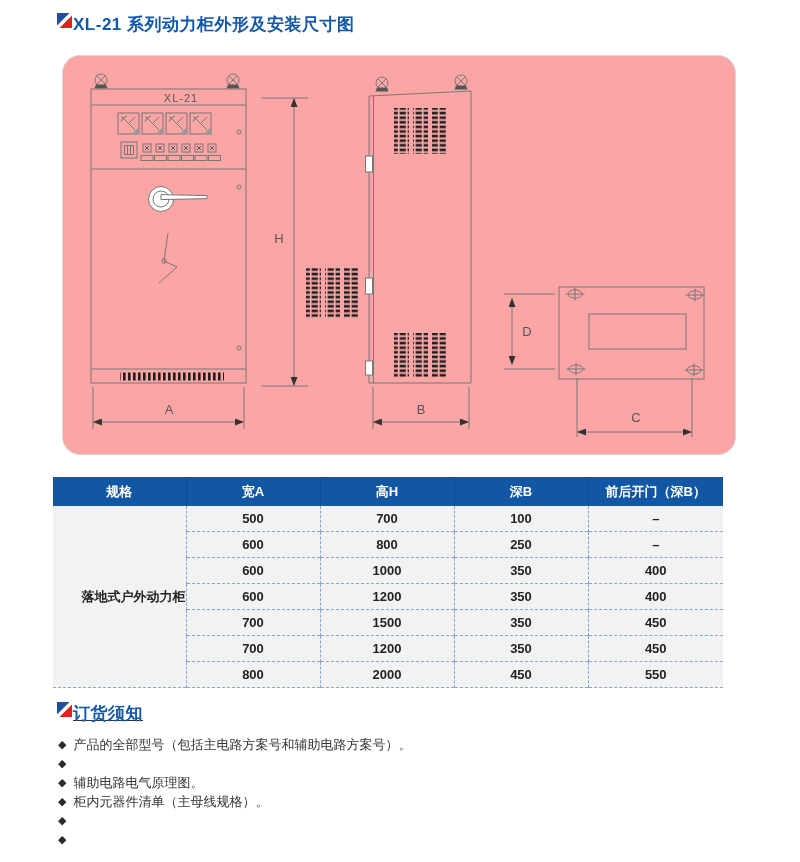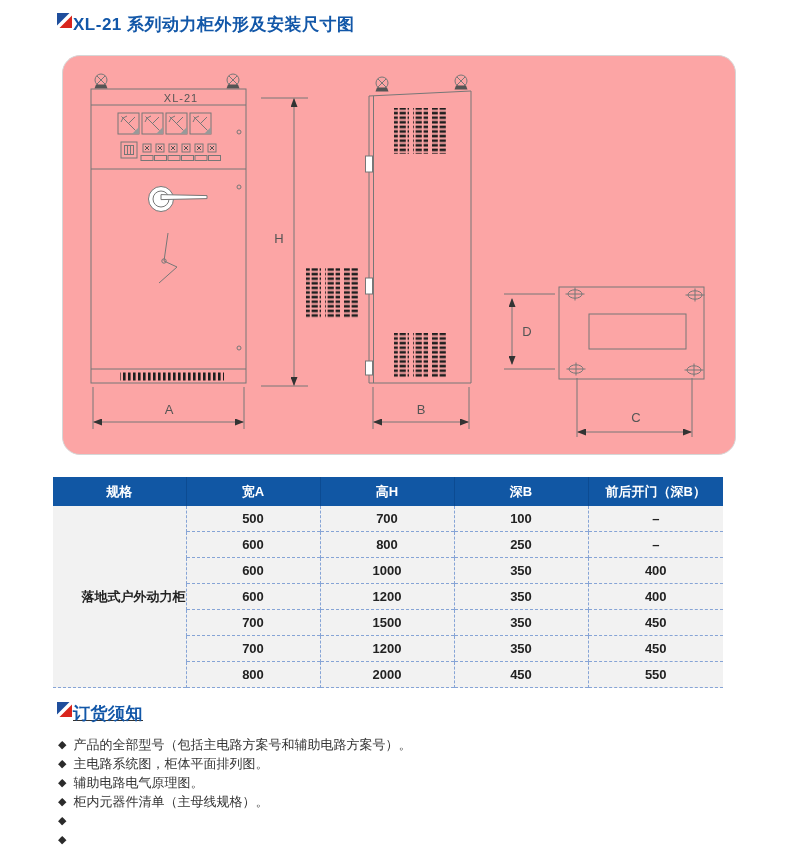--- a/index.html
+++ b/index.html
@@ -290,21 +290,20 @@
   <h2>订货须知</h2>
 </div>
 
 <ul id="ordering-list">
   <li>
     <span class="diamond">◆</span>
     <span>产品的全部型号（包括主电路方案号和辅助电路方案号）。</span>
   </li>
   <li>
     <span class="diamond">◆</span>
-    <span>主电路系统图，柜体平面排列图。</span>
   </li>
   <li>
     <span class="diamond">◆</span>
     <span>辅助电路电气原理图。</span>
   </li>
   <li>
     <span class="diamond">◆</span>
     <span>柜内元器件清单（主母线规格）。</span>
   </li>
   <li>

